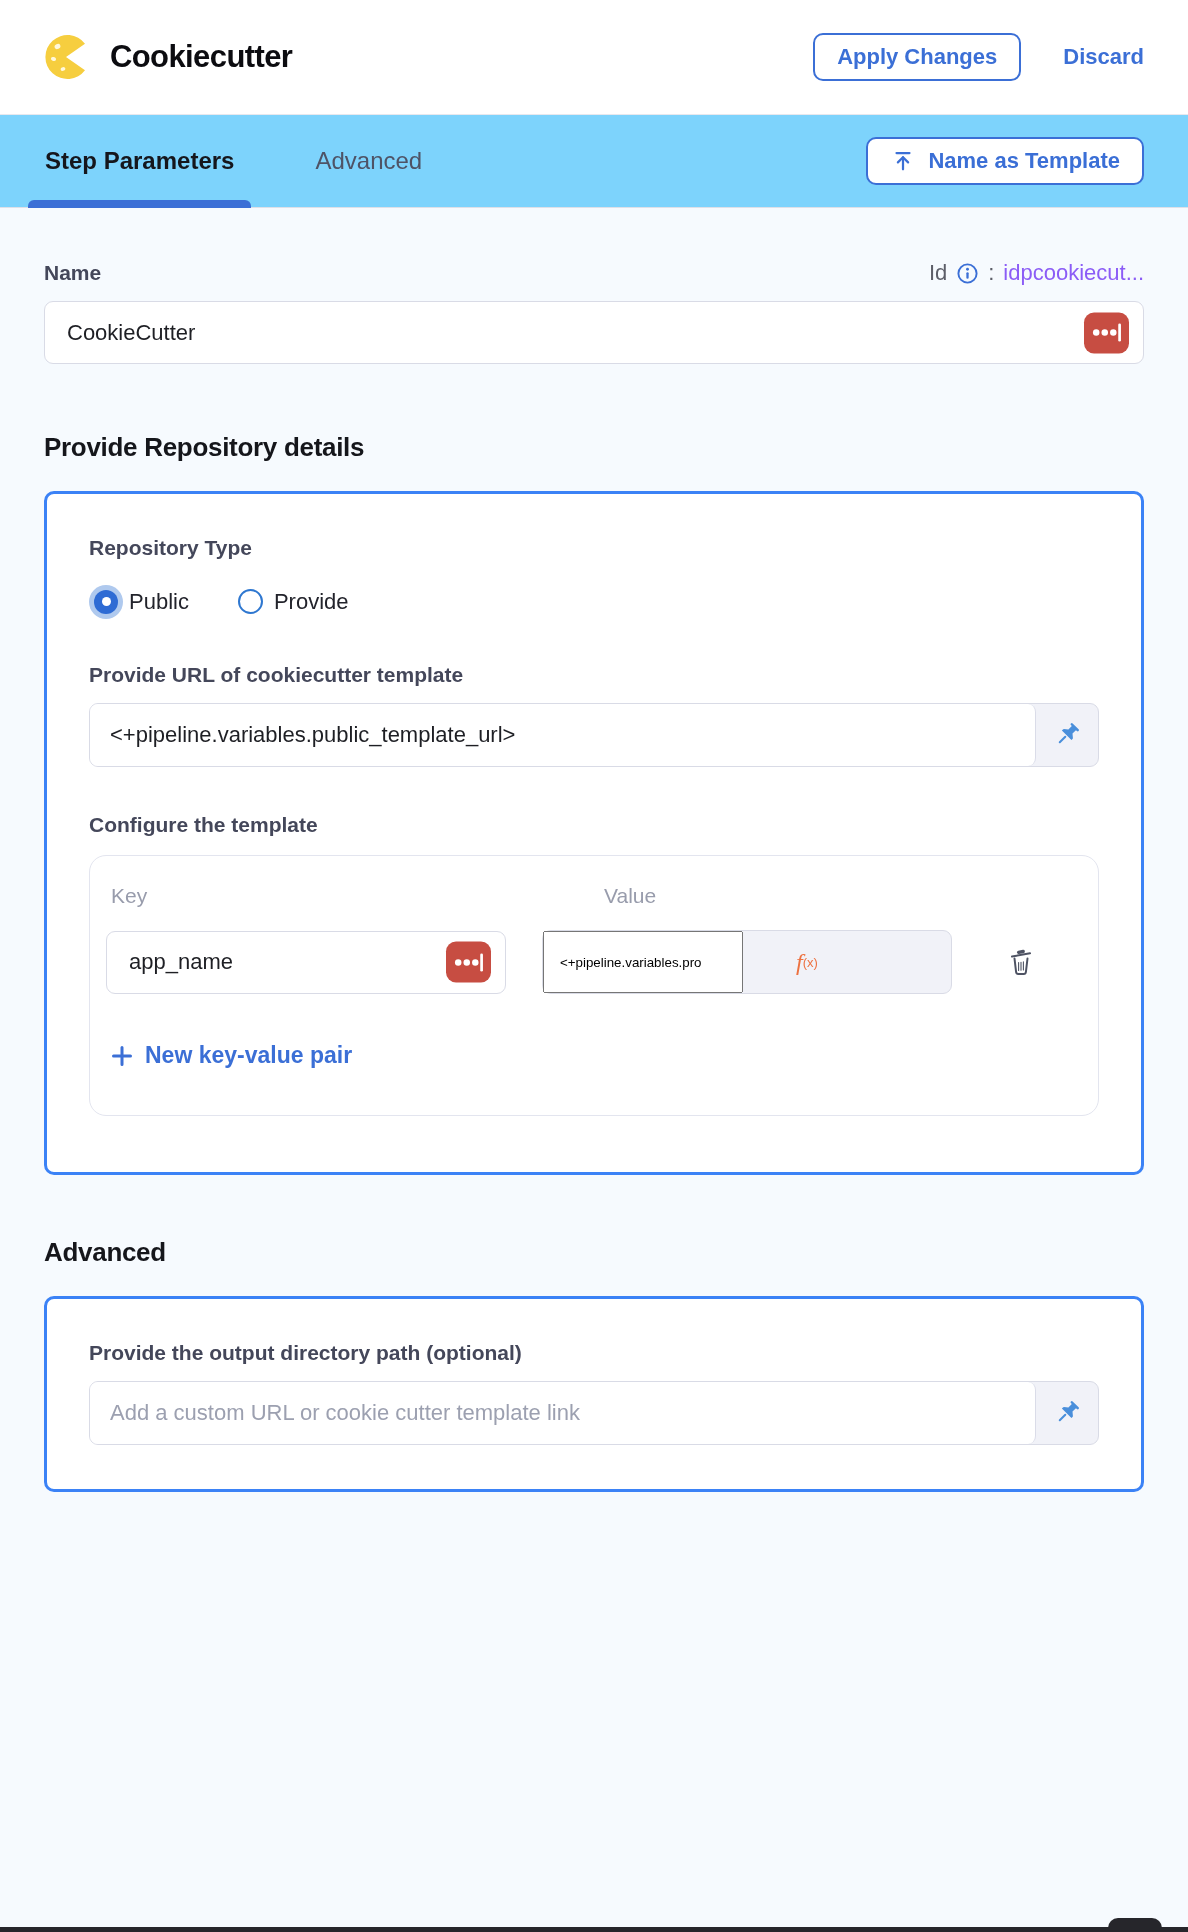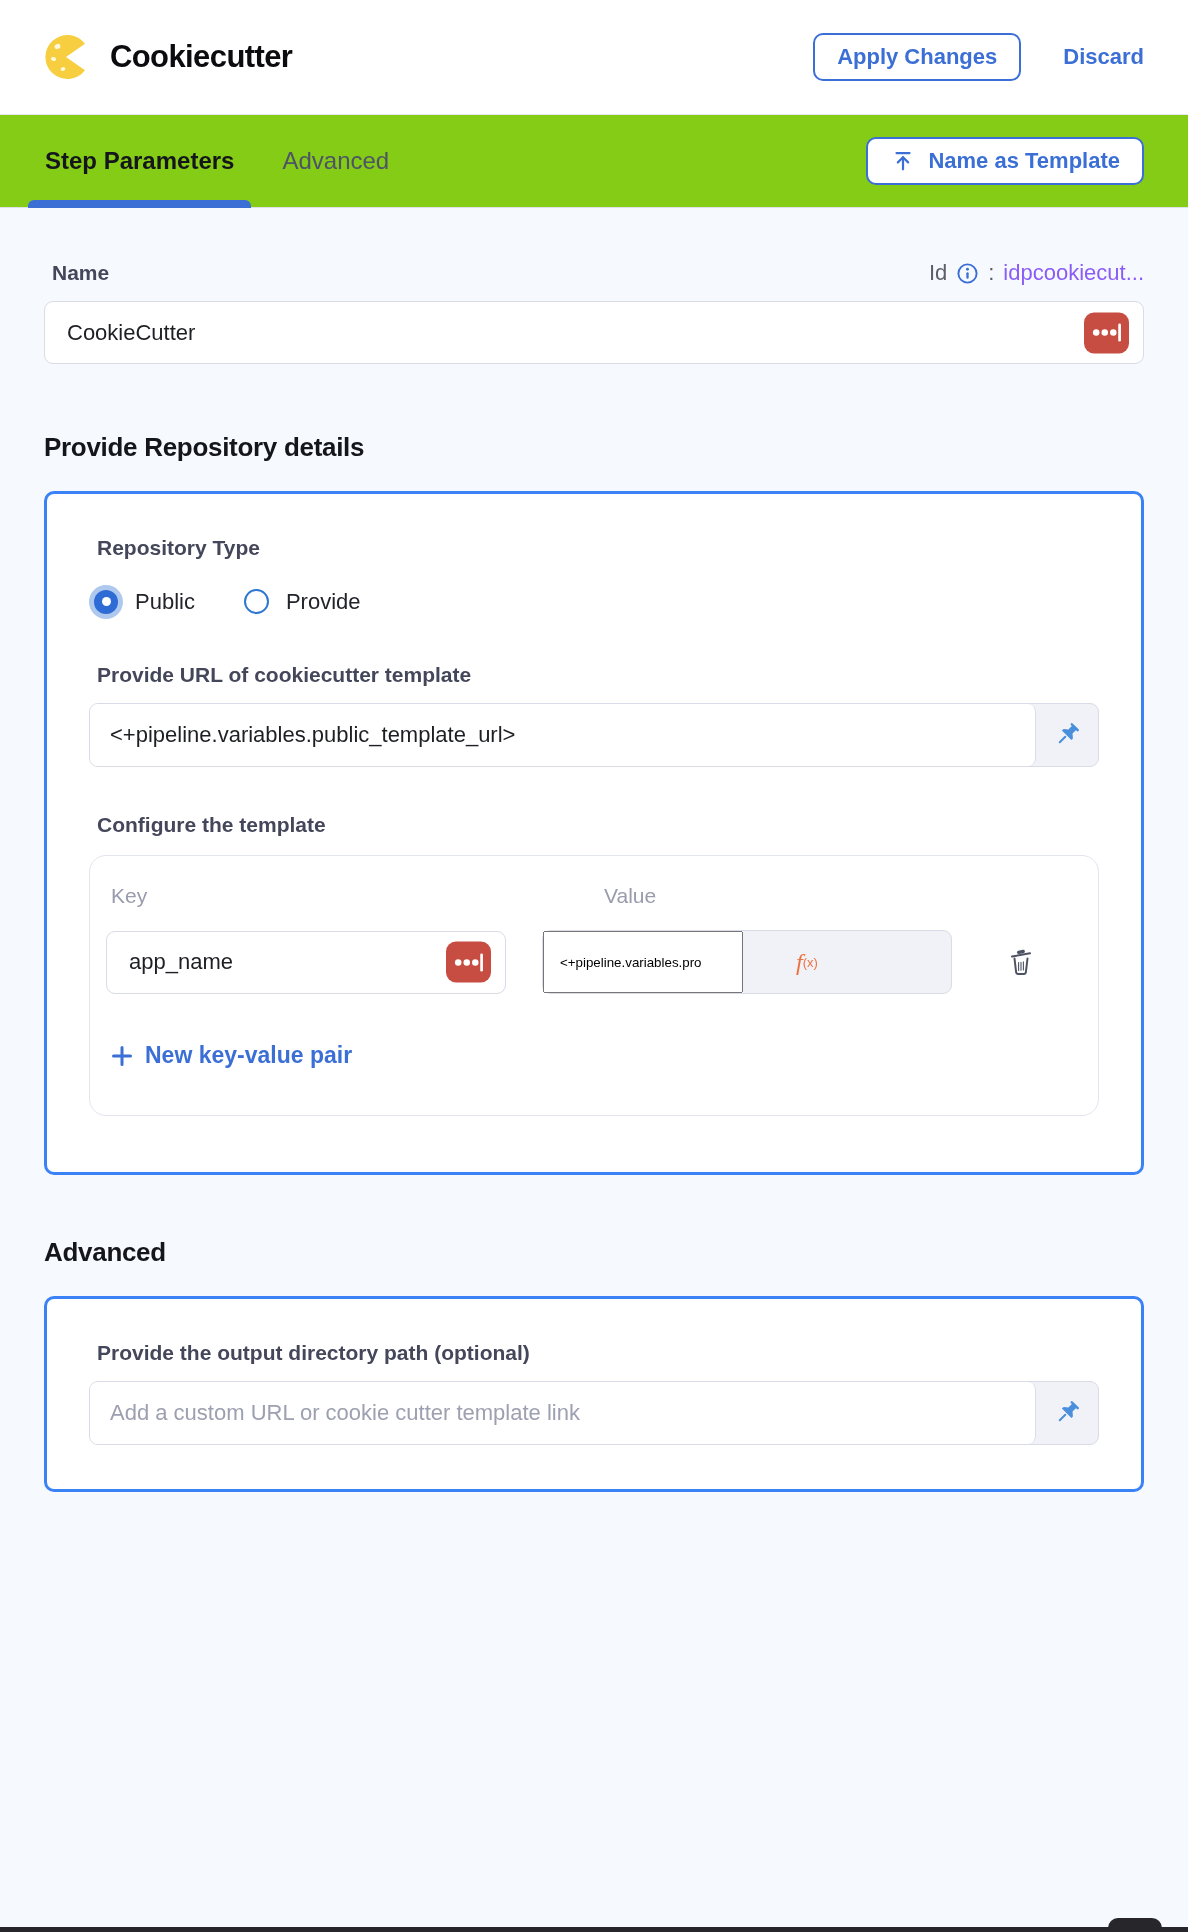--- a/index.html
+++ b/index.html
@@ -29,41 +29,41 @@
     padding:9px 22px; cursor:pointer; font-family:inherit;
     display:flex; align-items:center; gap:12px;
   }
   .link-btn {
     color:#3B6FD6; font-weight:700; font-size:22px; cursor:pointer;
     background:none; border:none; font-family:inherit;
   }
 
   
   .tabbar {
-    height:93px; background:#84cc16; border-bottom:1px solid #DEE0E8;
-    display:flex; align-items:center; padding:0 44px 0 28px;
+    height:93px; background:#7dd3fc; border-bottom:1px solid #DEE0E8;
+    display:flex; align-items:center; padding:0 44px 0 28px;gap:33px;
   }
   .tab {
     position:relative; height:100%; display:flex; align-items:center;
     padding:0 17px; font-size:24px; color:#4E5366; cursor:pointer; margin-right:14px;
   }
   .tab.active { color:#15161C; font-weight:700; }
   .tab-underline {
     position:absolute; left:0; right:0; bottom:-1px; height:8px;
     background:#3B6FD6; border-radius:6px 6px 0 0;
   }
   .save-template { margin-left:auto; }
 
   
   .content { padding:0 44px; }
 
   .name-row {
     margin-top:52px; display:flex; justify-content:space-between; align-items:center;
   }
-  .field-label { font-size:21px; font-weight:600; color:#44475A;margin-left:8px; }
+  .field-label { font-size:21px; font-weight:600; color:#44475A; }
   .id-row { display:flex; align-items:center; gap:9px; font-size:22px; }
   .id-label { color:#5C5E68; }
   .id-sep { color:#5C5E68; }
   .id-value { color:#8b5cf6; cursor:pointer; }
 
   .input-wrap { position:relative; margin-top:15px; }
   .text-input {
     width:100%; height:63px; background:#fff;
     border:1px solid #D9DBE6; border-radius:9px;
     font-size:22px; color:#1E1F24; padding:0 70px 0 22px;
@@ -79,21 +79,21 @@
     margin-top:68px; font-size:26px; font-weight:700; color:#15161B;
     letter-spacing:-0.3px;
   }
   .card {
     margin-top:28px; background:#fff; border:3px solid #3b82f6;
     border-radius:10px; padding:42px 42px 56px;
   }
 
   
   .radio-row { margin-top:24px; display:flex; align-items:center; gap:44px; }
-  .radio-item { display:flex; align-items:center; gap:12px; cursor:pointer; }
+  .radio-item { display:flex; align-items:center; gap:6px; cursor:pointer; }
   .radio-sel {
     width:24px; height:24px; border-radius:50%; background:#2E6BD4;
     box-shadow:0 0 0 5px #AFC9EE; margin:5px;
     display:flex; align-items:center; justify-content:center;
   }
   .radio-sel .dot { width:9px; height:9px; border-radius:50%; background:#fff; }
   .radio-unsel {
     width:25px; height:25px; border-radius:50%; background:#fff;
     border:2.5px solid #2E77D0; margin:5px;
   }

